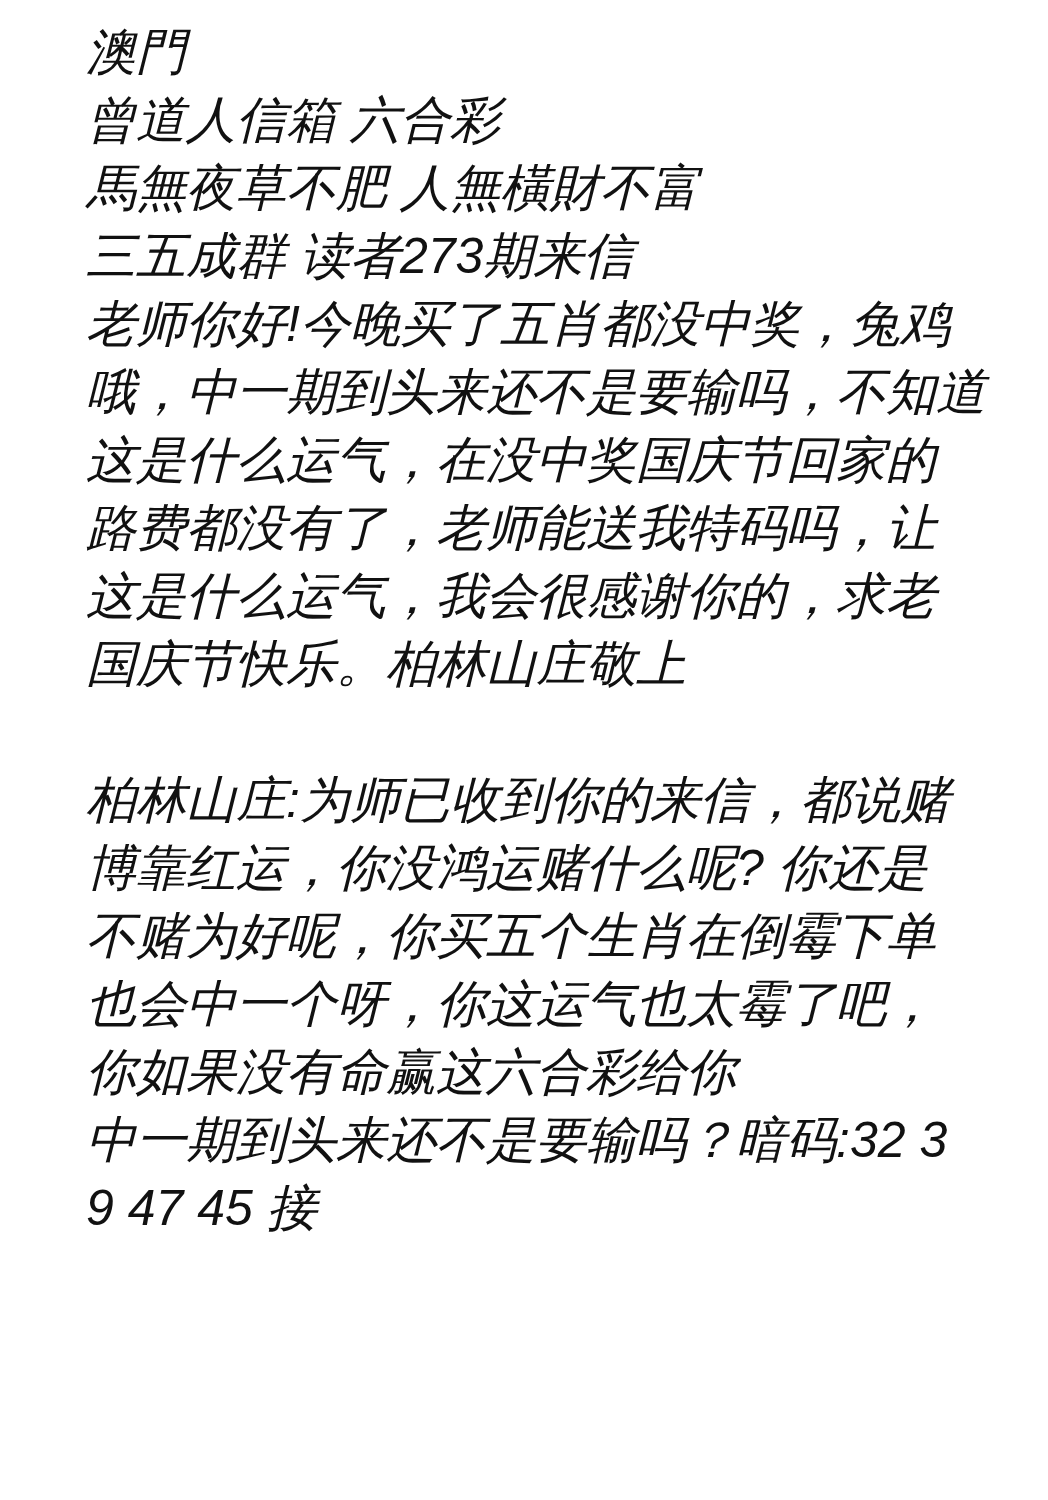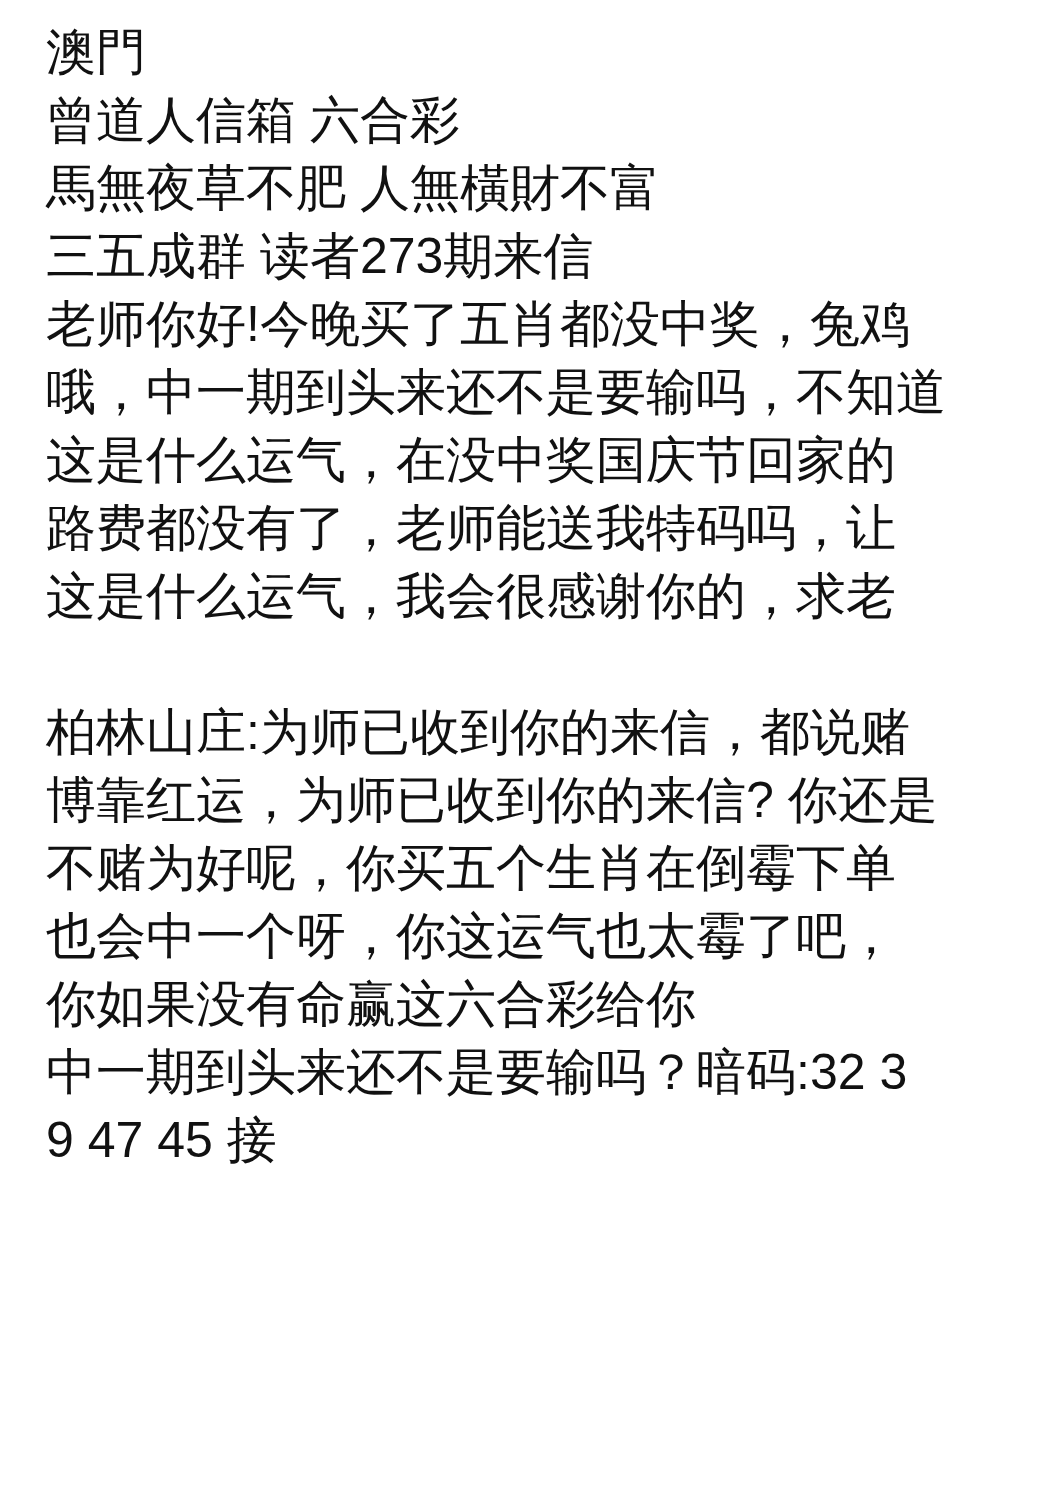--- a/index.html
+++ b/index.html
@@ -9,21 +9,22 @@
   }
   body {
     width: 1048px;
     height: 1500px;
     overflow: hidden;
     box-sizing: border-box;
     font-family: "Liberation Sans", sans-serif;
     color: #111111;
   }
   .doc {
-    padding: 18px 40px 0 46px;
+    padding: 18px 40px 0 86px;
+    font-style: italic;
   }
   .text-line {
     font-size: 50px;
     line-height: 68px;
     min-height: 68px;
     white-space: pre;
     letter-spacing: 0px;
     font-weight: 400;
   }
 </style>
@@ -33,21 +34,22 @@
 <div class="doc">
   <div class="text-line">澳門</div>
   <div class="text-line">曾道人信箱 六合彩</div>
   <div class="text-line">馬無夜草不肥 人無橫財不富</div>
   <div class="text-line">三五成群 读者273期来信</div>
   <div class="text-line">老师你好!今晚买了五肖都没中奖，兔鸡</div>
   <div class="text-line">哦，中一期到头来还不是要输吗，不知道</div>
   <div class="text-line">这是什么运气，在没中奖国庆节回家的</div>
   <div class="text-line">路费都没有了，老师能送我特码吗，让</div>
   <div class="text-line">这是什么运气，我会很感谢你的，求老</div>
+  <div class="text-line">国庆节快乐。柏林山庄敬上</div>
   <div class="text-line"></div>
   <div class="text-line">柏林山庄:为师已收到你的来信，都说赌</div>
-  <div class="text-line">博靠红运，为师已收到你的来信? 你还是</div>
+  <div class="text-line">博靠红运，你没鸿运赌什么呢? 你还是</div>
   <div class="text-line">不赌为好呢，你买五个生肖在倒霉下单</div>
   <div class="text-line">也会中一个呀，你这运气也太霉了吧，</div>
   <div class="text-line">你如果没有命赢这六合彩给你</div>
   <div class="text-line">中一期到头来还不是要输吗？暗码:32 3</div>
   <div class="text-line">9 47 45 接</div>
 </div>
 
 </body></html>

